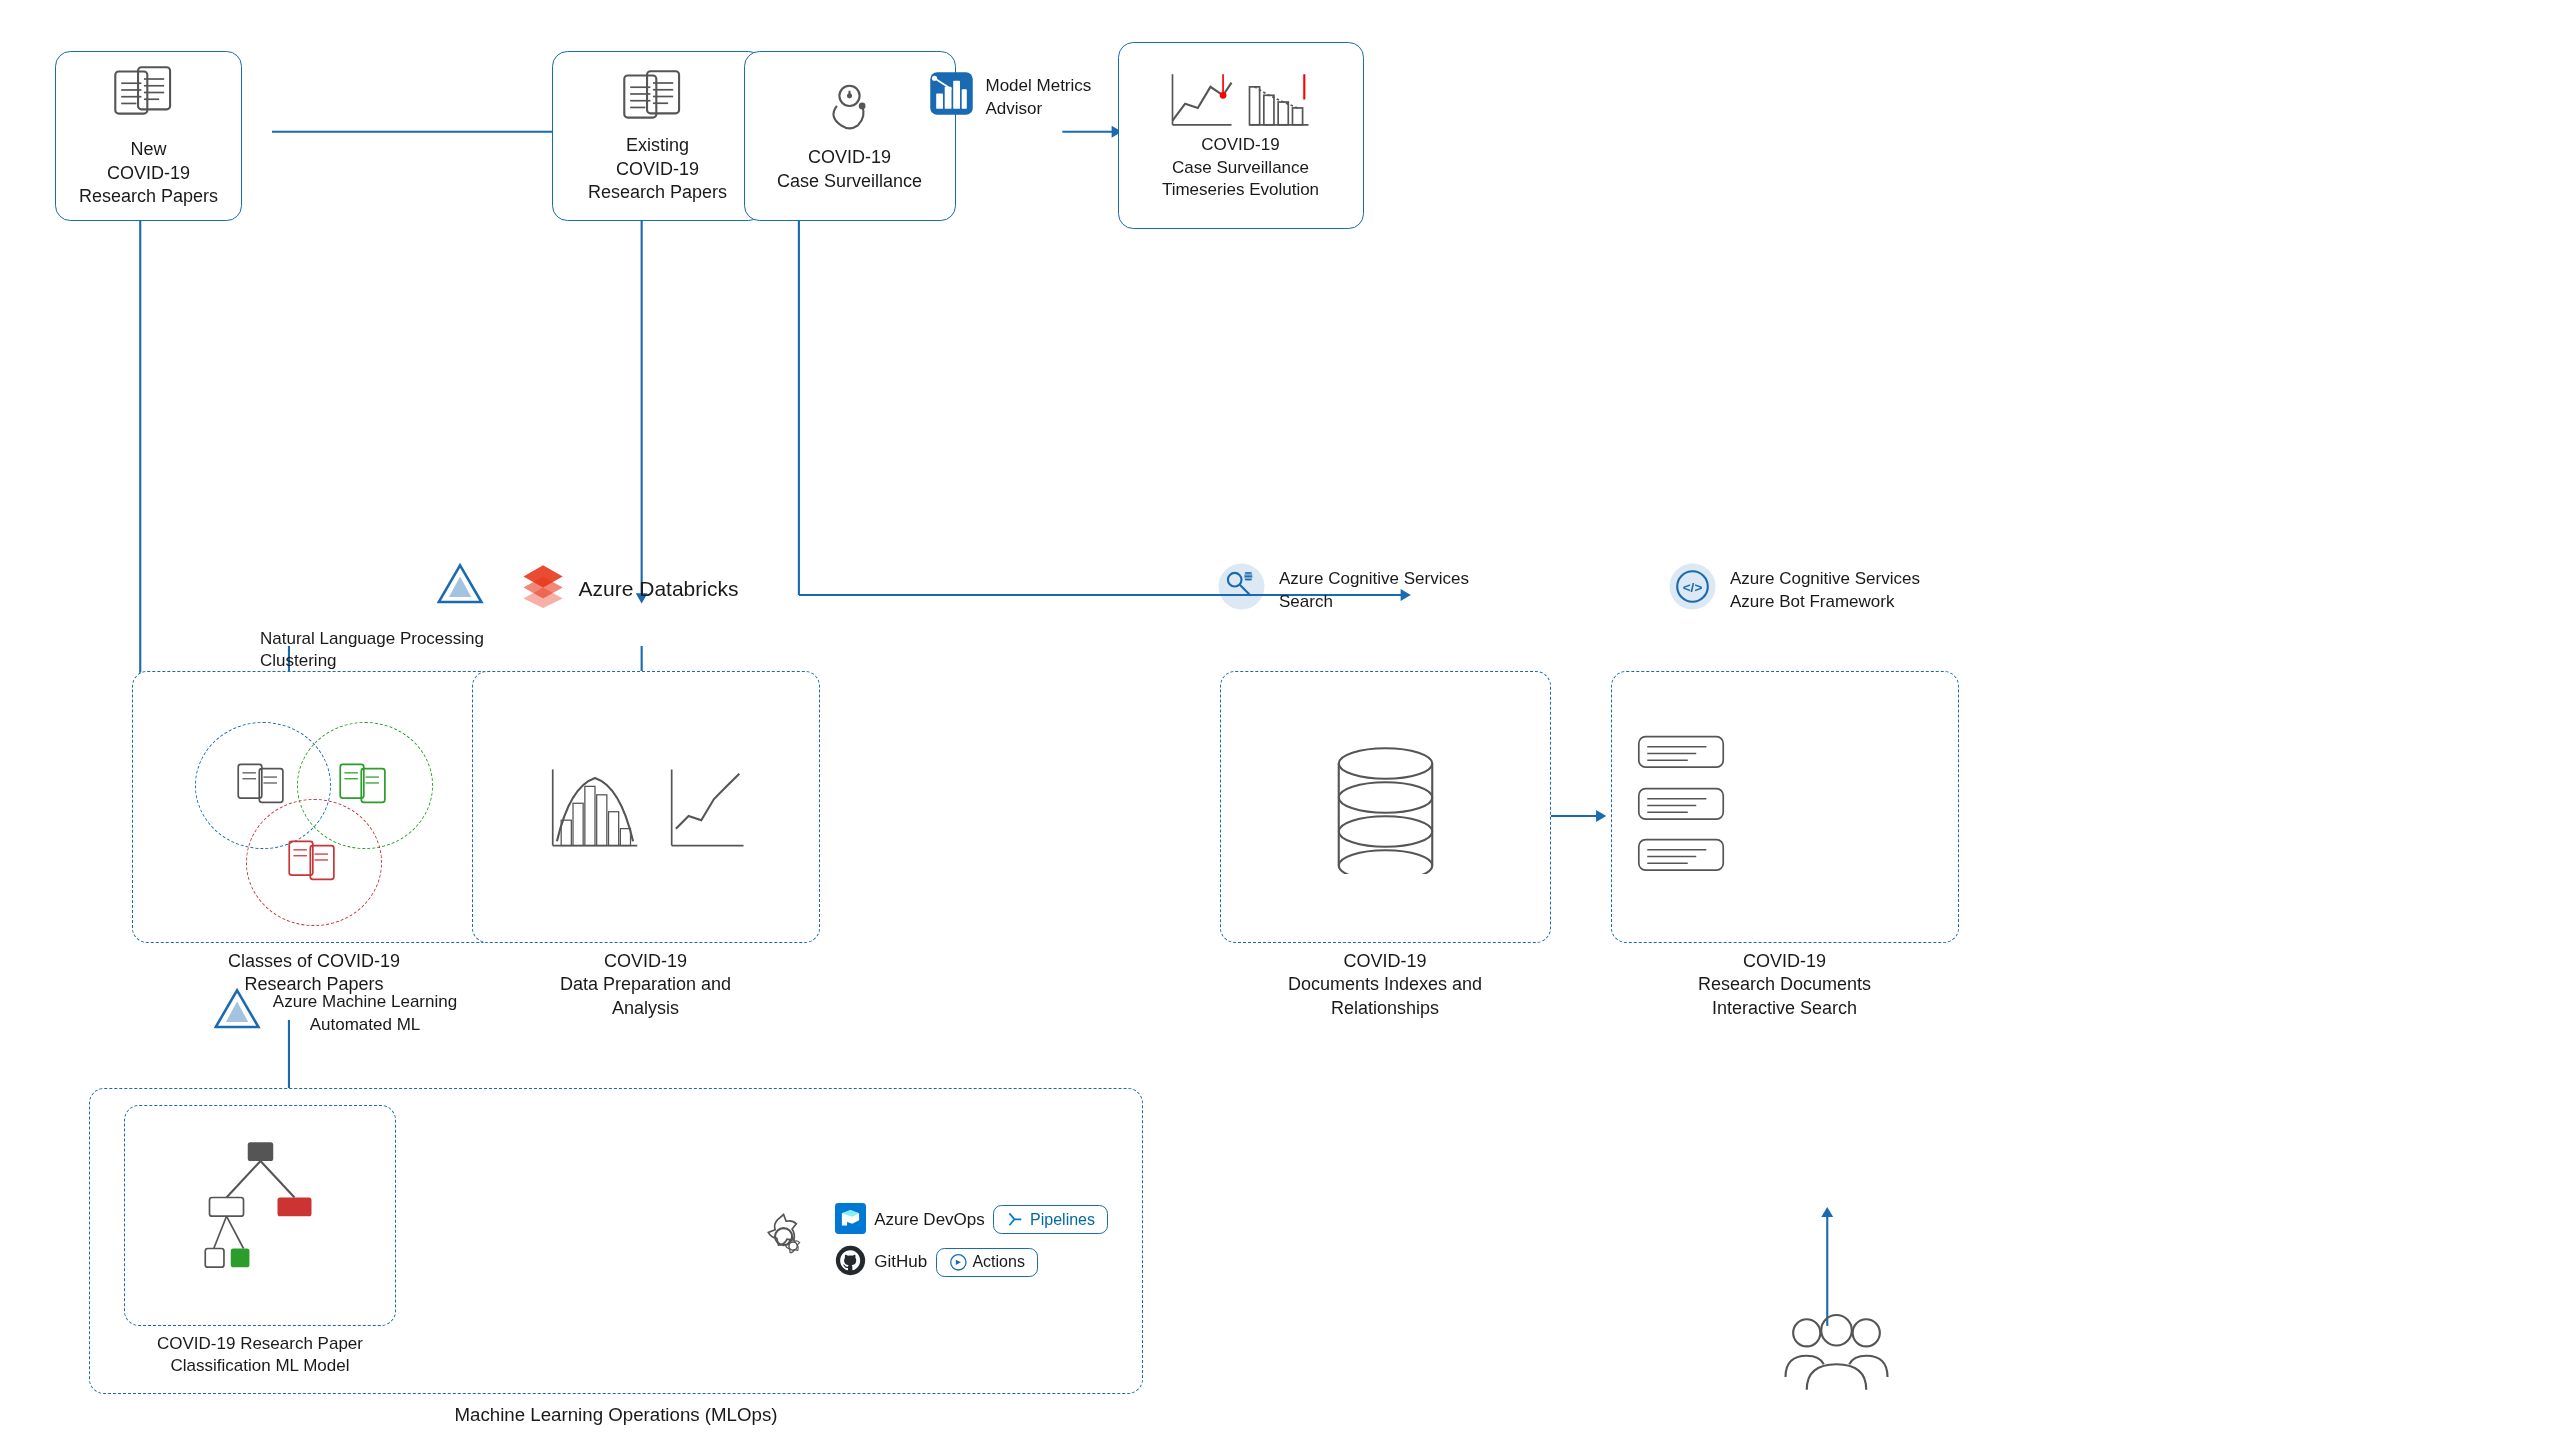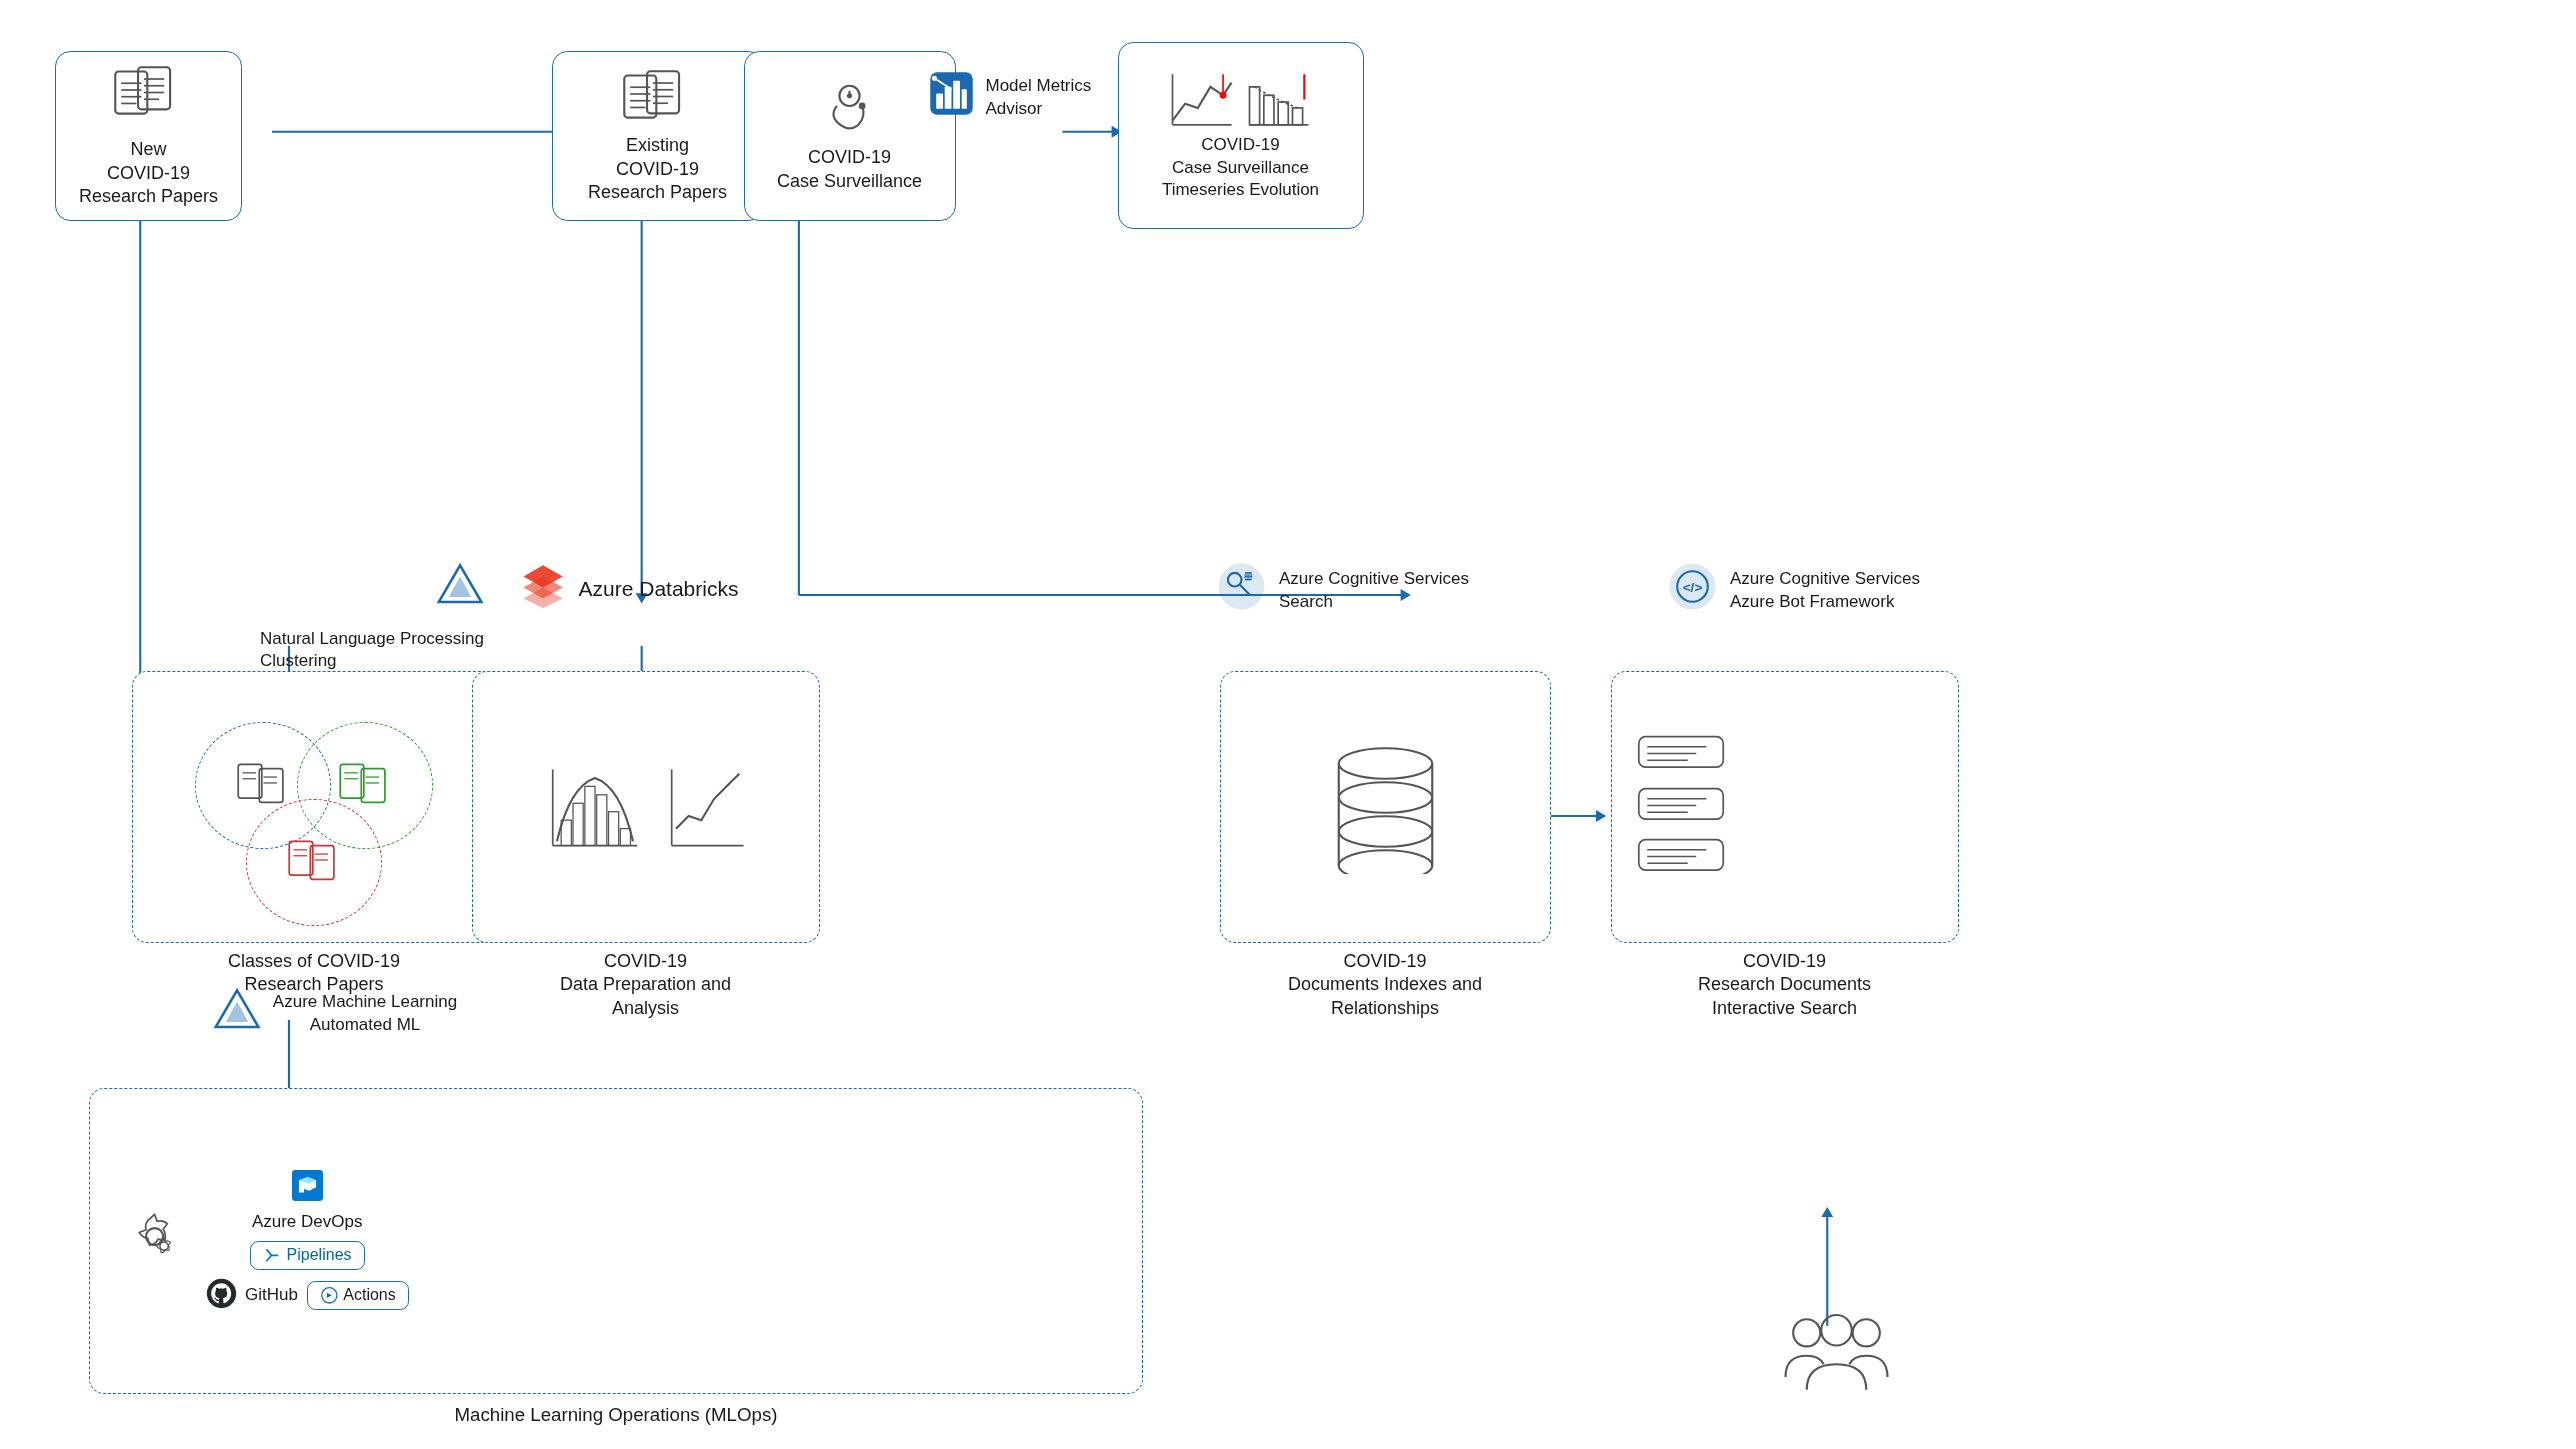--- a/index.html
+++ b/index.html
@@ -402,39 +402,62 @@
           <line x1="12" y1="30" x2="60" y2="30" stroke="#555" stroke-width="1.8"></line>
         </svg>
       </div>
     </div>
     <div class="node-label" style="font-size:18px; margin-top:6.8px;">COVID-19<br>Research Documents<br>Interactive Search</div>
   </div>
 
   <div class="node" style="left:85px; top:1088px; width:1062px;">
     <div class="dashed-box" style="width:1054px; height:306px; flex-direction:row; align-items:center; justify-content:space-between; padding:17px 34px; gap:25.5px;">
 
+      <div style="display:flex; flex-direction:column; align-items:center;">
+        <div class="dashed-box" style="width:272px; height:221px; display:flex; align-items:center; justify-content:center;">
+          <div>
+            
+            <svg width="119" height="153" viewBox="0 0 140 180">
+
+              <rect x="55" y="5" width="30" height="22" rx="3" fill="#555"></rect>
+
+              <line x1="70" y1="27" x2="30" y2="70" stroke="#555" stroke-width="2.5"></line>
+              <line x1="70" y1="27" x2="110" y2="70" stroke="#555" stroke-width="2.5"></line>
+
+              <rect x="10" y="70" width="40" height="22" rx="3" fill="none" stroke="#555" stroke-width="2"></rect>
+              <rect x="90" y="70" width="40" height="22" rx="3" fill="#cc3333"></rect>
+
+              <line x1="30" y1="92" x2="15" y2="130" stroke="#555" stroke-width="2"></line>
+              <line x1="30" y1="92" x2="50" y2="130" stroke="#555" stroke-width="2"></line>
+              <rect x="5" y="130" width="22" height="22" rx="3" fill="none" stroke="#555" stroke-width="2"></rect>
+              <rect x="35" y="130" width="22" height="22" rx="3" fill="#2a9d2a"></rect>
+            </svg>
+          </div>
+        </div>
+        <div class="node-label" style="font-size:17px; margin-top:6.8px; text-align:center;">COVID-19 Research Paper<br>Classification ML Model</div>
+      </div>
 
       <div style="display:flex; flex-direction:column; gap:17px; align-items:flex-start;">
 
         <div style="display:flex; align-items:center; gap:13.6px;">
 
           <div>
             <svg width="68" height="68" viewBox="0 0 80 80">
               <g transform="translate(8,8)">
                 <circle cx="28" cy="28" r="10" fill="none" stroke="#555" stroke-width="2.5"></circle>
                 <path d="M28,2 L31,10 Q38,8 43,13 L38,19 Q42,25 40,32 L32,31 Q29,38 22,38 L20,30 Q13,29 10,23 L18,20 Q16,13 21,8 Z" fill="none" stroke="#555" stroke-width="2"></path>
               </g>
               <g transform="translate(36,36) scale(0.7)">
                 <circle cx="16" cy="16" r="7" fill="none" stroke="#555" stroke-width="2.5"></circle>
                 <path d="M16,2 L18,8 Q23,6 27,10 L23,14 Q26,18 24,23 L18,22 Q16,27 11,27 L10,21 Q5,20 3,15 L9,13 Q8,8 12,5 Z" fill="none" stroke="#555" stroke-width="2"></path>
               </g>
             </svg>
           </div>
           <div style="display:flex; flex-direction:column; gap:8.5px;">
-            <div style="display:flex; align-items:center; gap:8.5px;flex-direction:column;">
+            <div style="display:flex; align-items:center; gap:8.5px;">
 
               <div>
                 <svg width="31" height="31" viewBox="0 0 36 36">
                   <rect width="36" height="36" rx="4" fill="#0078d4"></rect>
                   <path d="M8,26 L8,12 L18,8 L28,12 L28,20 L20,24 L14,22 L14,26 Z" fill="white"></path>
                   <path d="M8,12 L18,8 L28,12 L20,16 L14,14 Z" fill="#50e6ff" opacity="0.7"></path>
                 </svg>
               </div>
               <span style="font-size:17px; color:#1a1a1a;">Azure DevOps</span>
 

